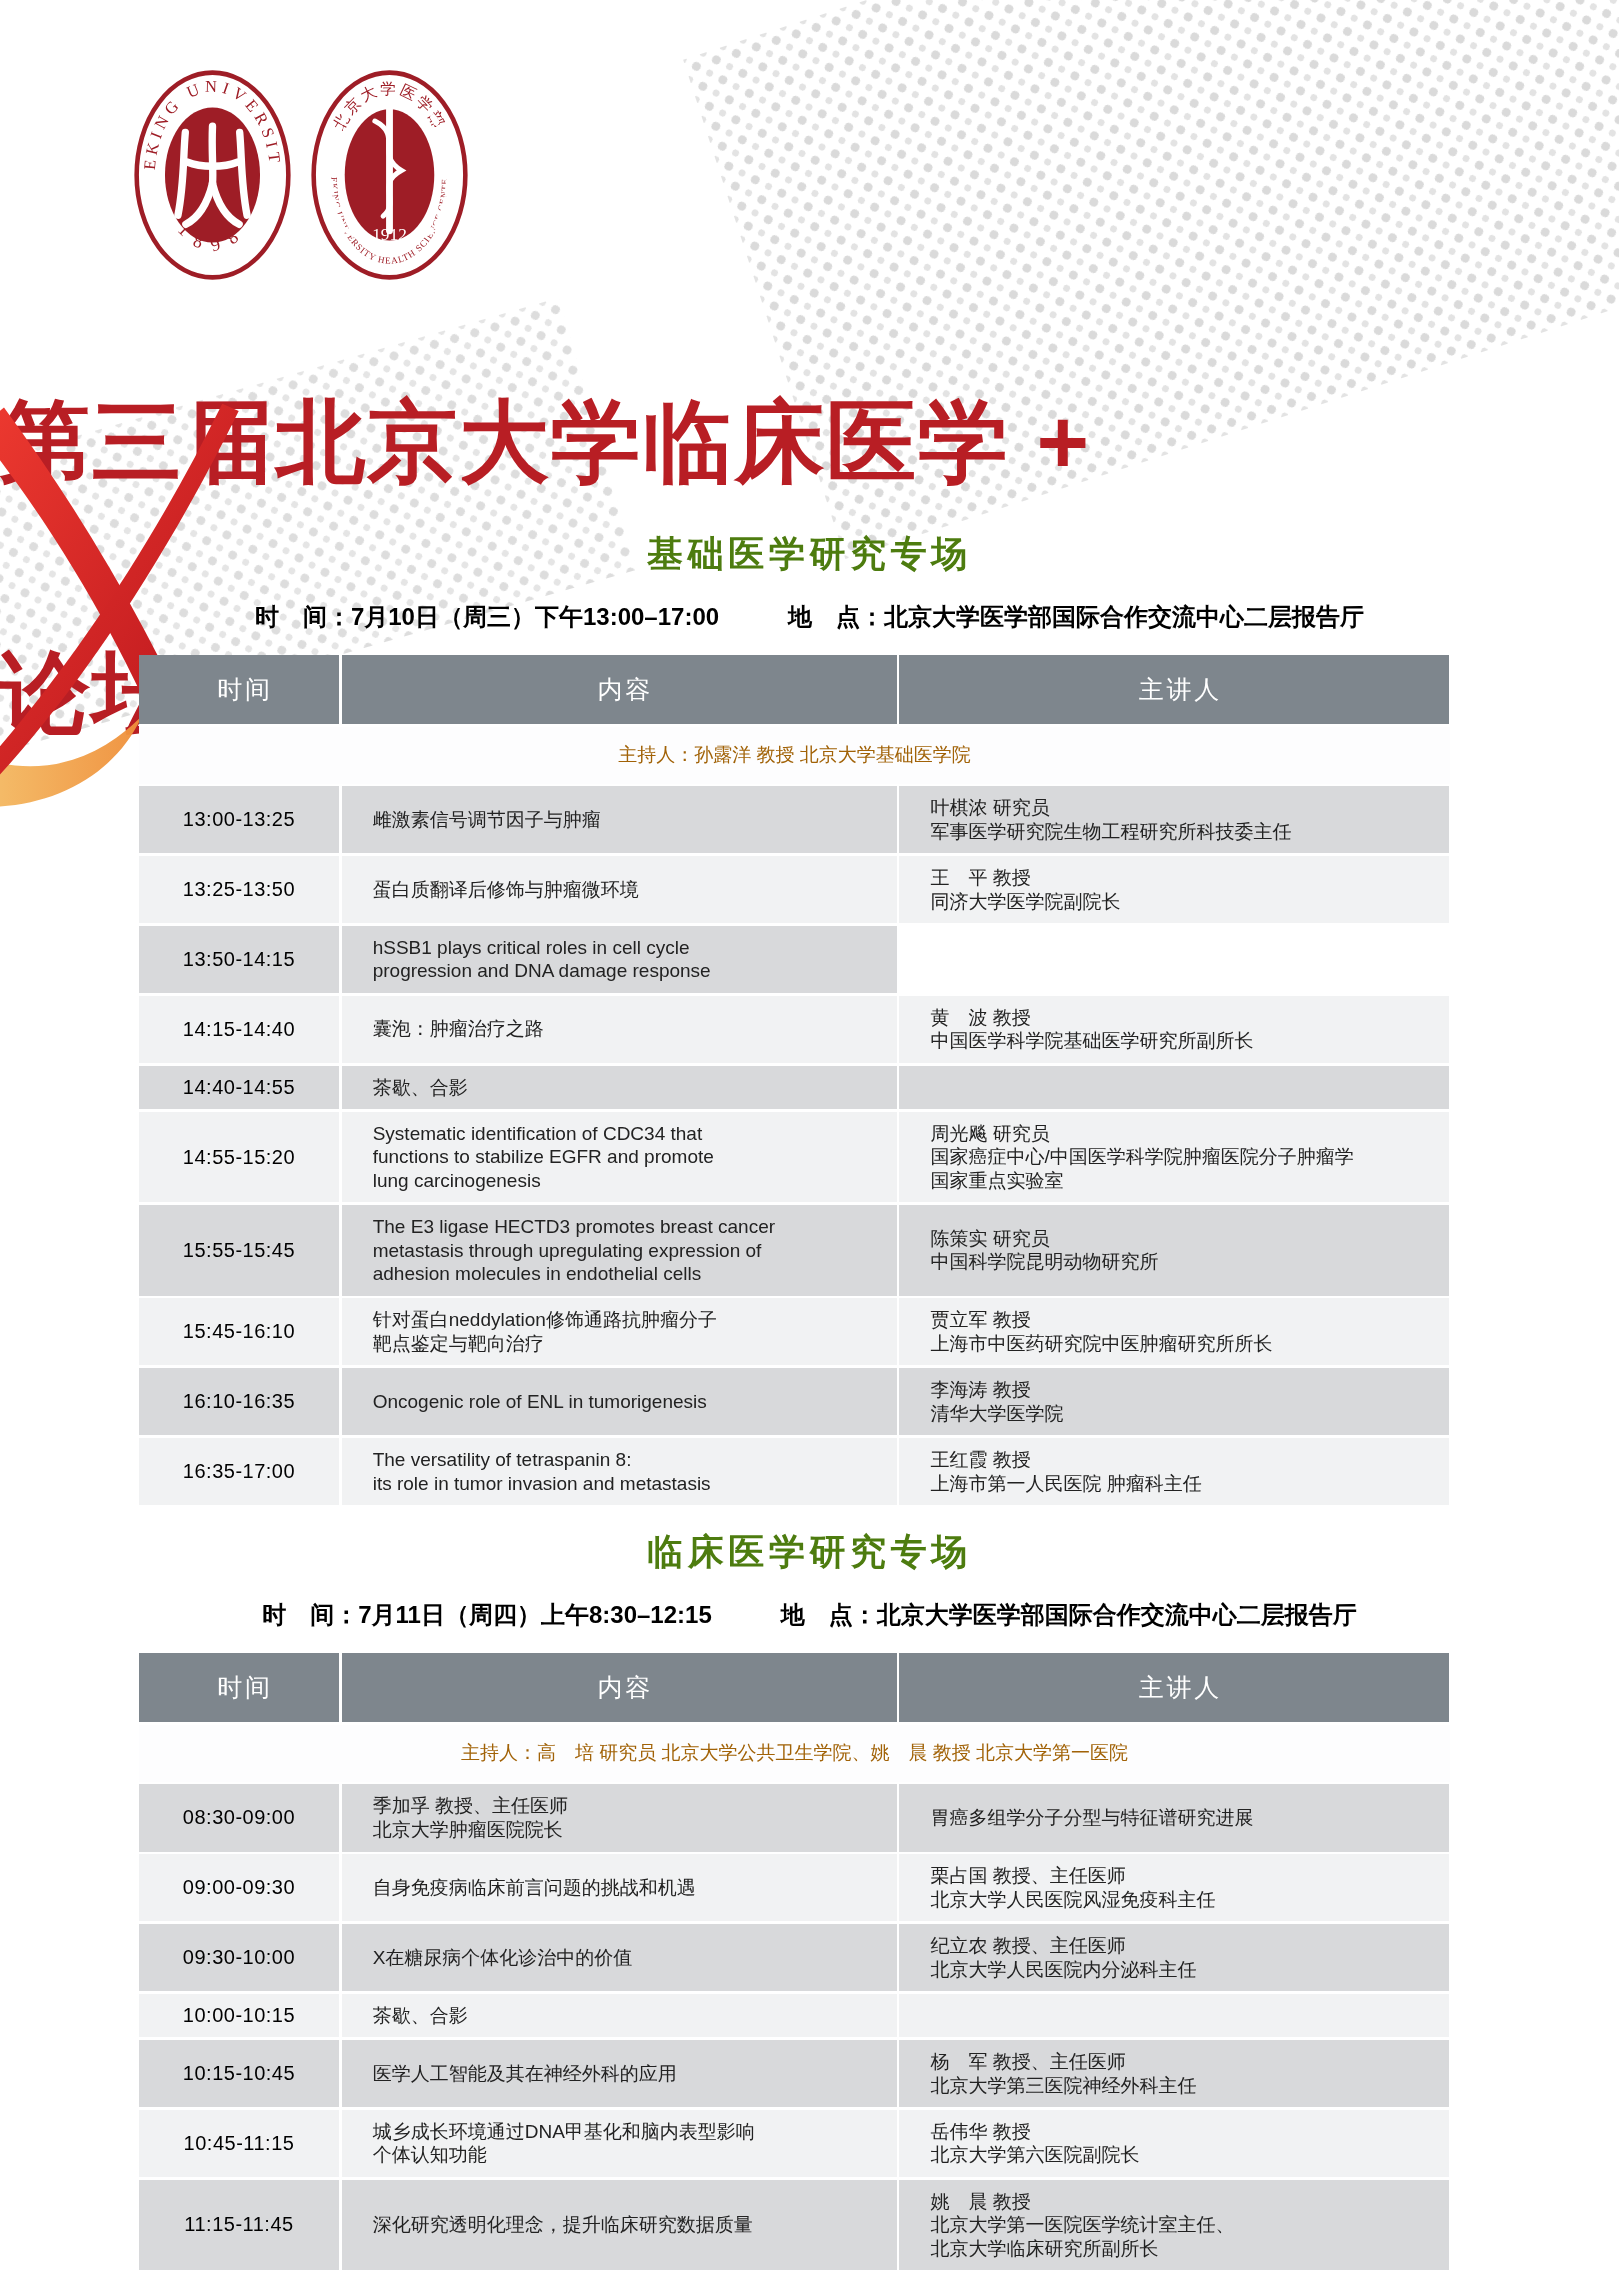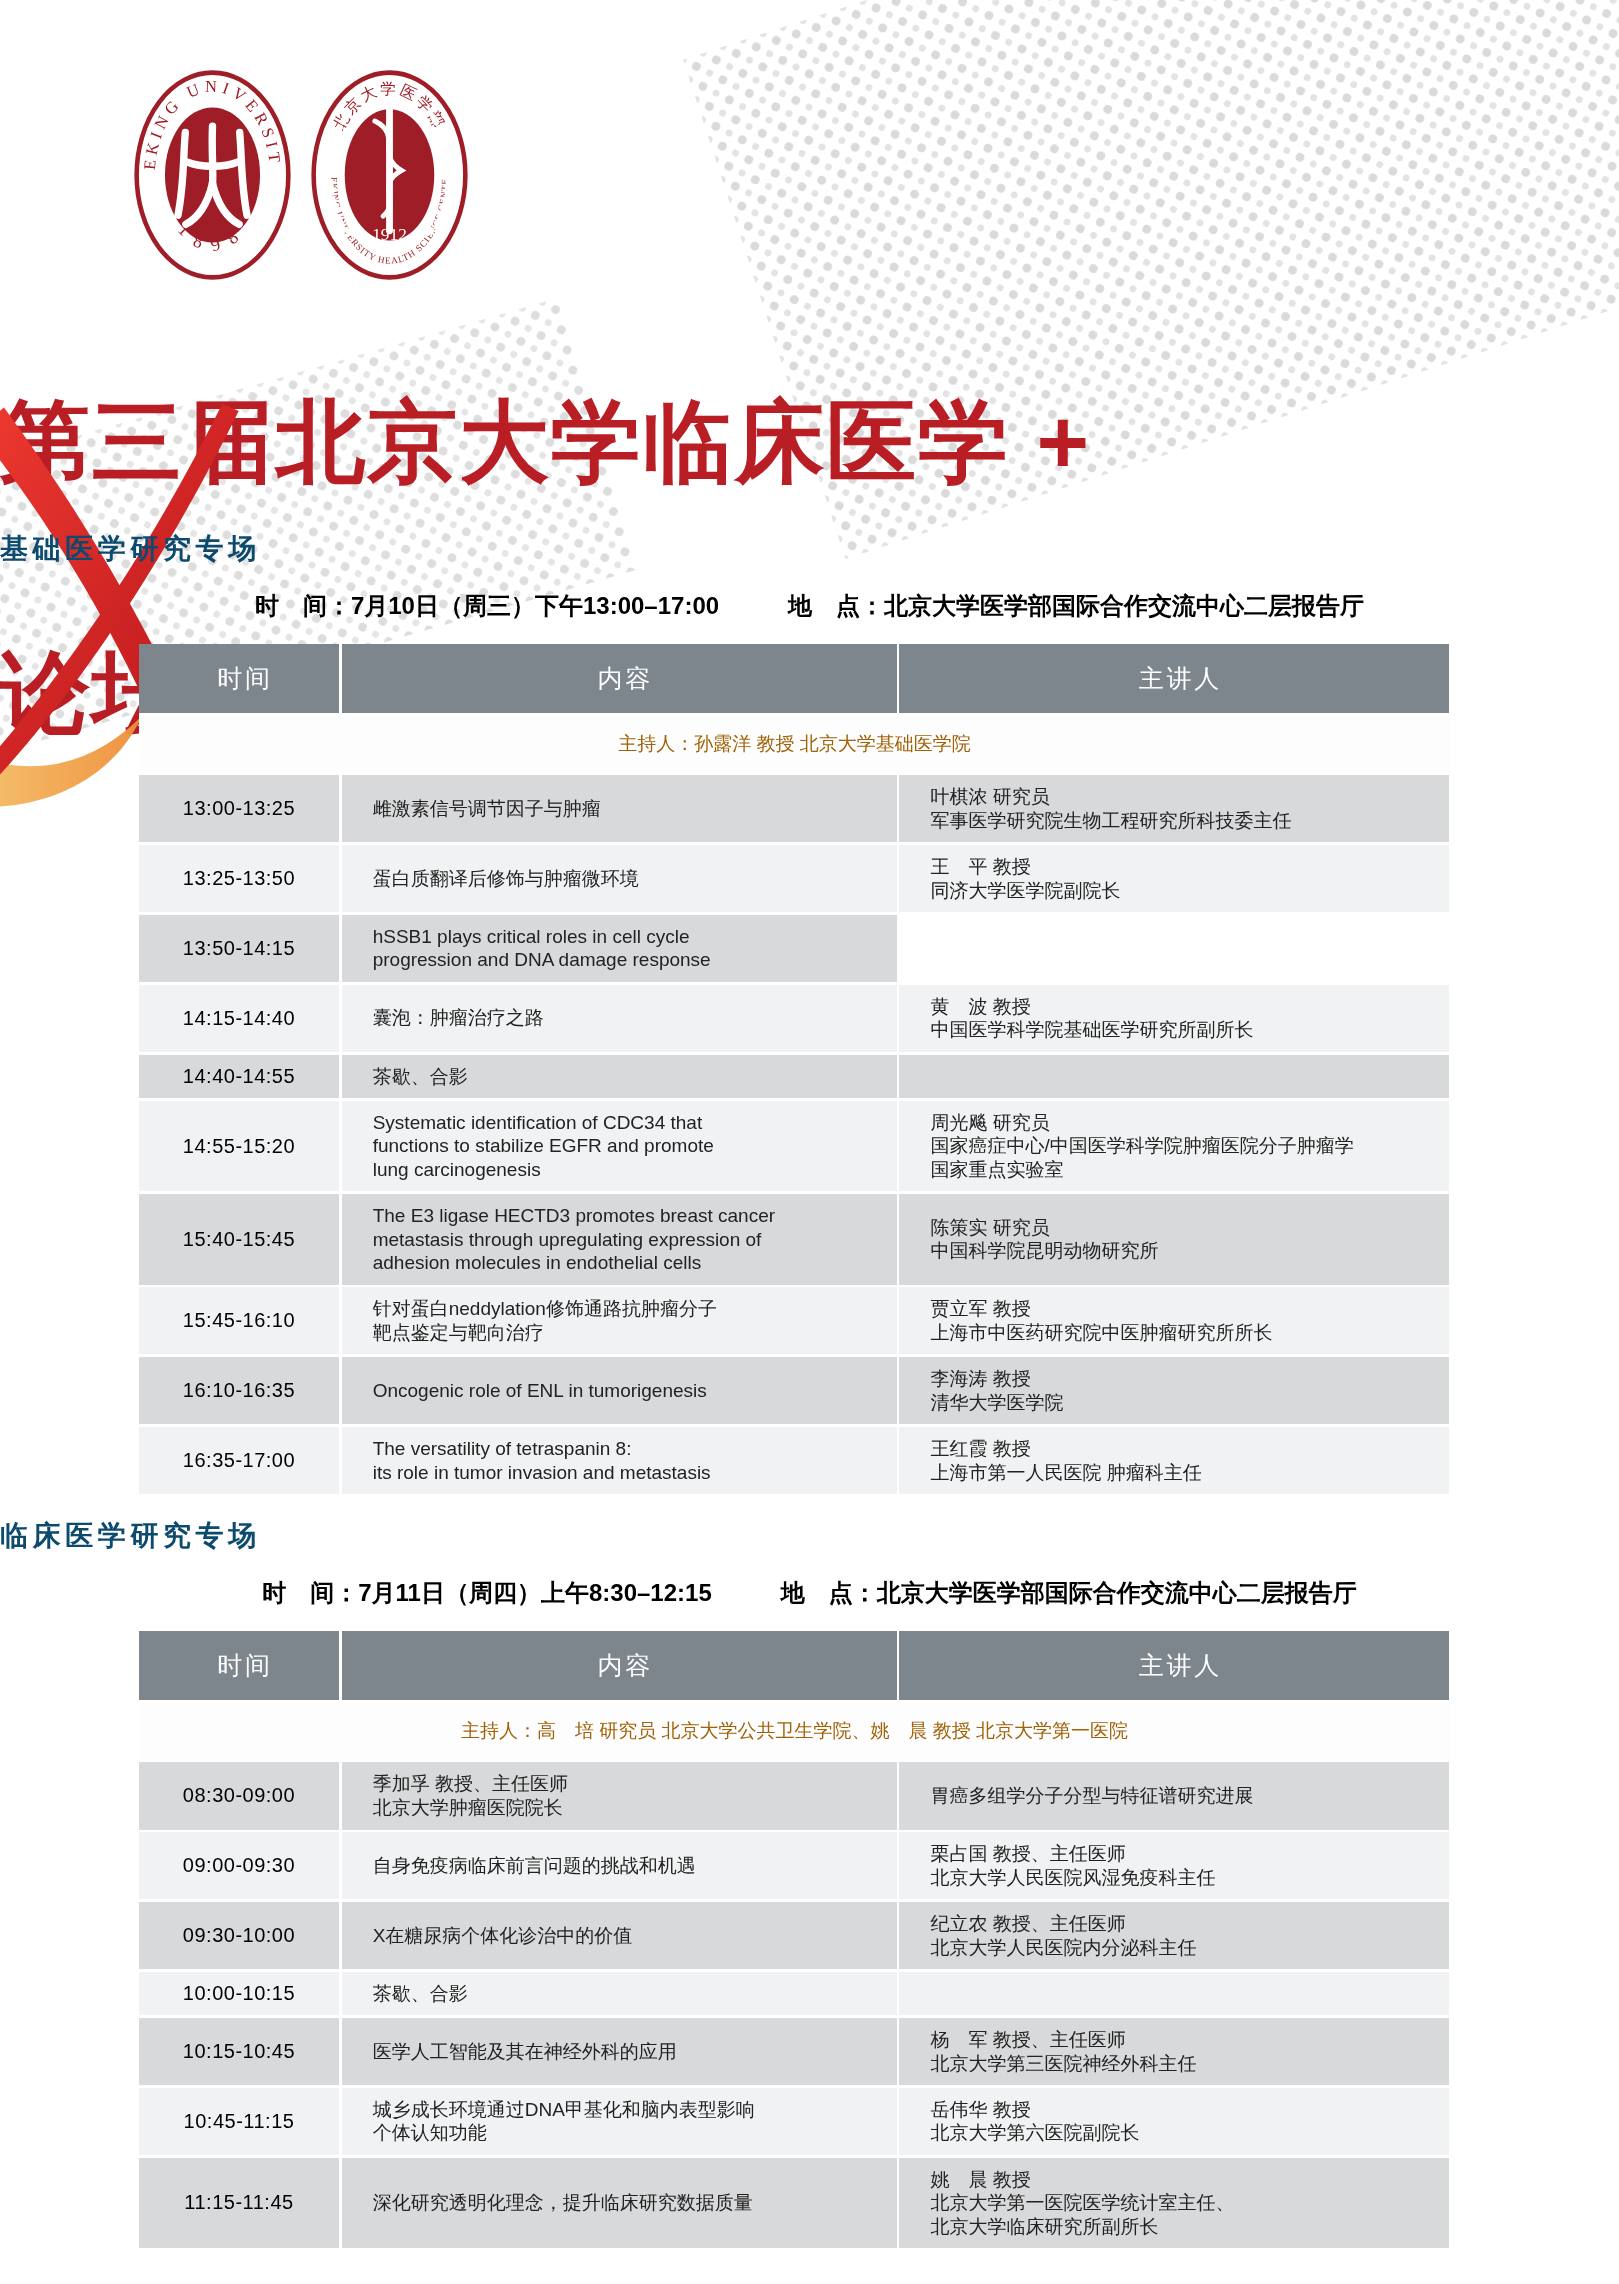--- a/index.html
+++ b/index.html
@@ -29,22 +29,22 @@
     font-size:90px; font-weight:900; color:#b81e24; letter-spacing:1.8px; white-space:nowrap;
     line-height:1.25;
     flex-direction:column;
   }
   .x-slot{ position:relative; width:215px; height:114px; }
   .x-art{ position:absolute; left:-50px; top:-110px; width:329px; height:411px; overflow:visible; }
   
   .sessions{ position:absolute; top:530px; left:0; width:100%; z-index:2; }
   .session{ margin-bottom:23px; }
   .session-title{
-    margin:0 0 22px; text-align:left;
-    font-size:28px; font-weight:900; color:#0c4a6e; letter-spacing:4.6px;
+    margin:0 0 22px; text-align:center;
+    font-size:36px; font-weight:900; color:#4d7c0f; letter-spacing:4.6px;
   }
   .meta{
     display:flex; justify-content:center; gap:69px; margin-bottom:22px;
     font-size:24px; font-weight:bold; color:#000000; white-space:nowrap;
   }
   .agenda-table{ width:1311px; margin-left:139px; background:#ffffff; }
   .grid-row{
     display:grid; grid-template-columns:200px 555px 550px; column-gap:2.7px;
     margin-bottom:2.7px;
   }
@@ -188,21 +188,21 @@
           <div class="grid-row data-row alt">
             <div class="cell c-time">14:55-15:20</div>
             <div class="cell c-content">Systematic identification of CDC34 that
 functions to stabilize EGFR and promote
 lung carcinogenesis</div>
             <div class="cell c-speaker">周光飚 研究员
 国家癌症中心/中国医学科学院肿瘤医院分子肿瘤学
 国家重点实验室</div>
           </div>
           <div class="grid-row data-row">
-            <div class="cell c-time">15:40-15:45</div>
+            <div class="cell c-time">15:55-15:45</div>
             <div class="cell c-content">The E3 ligase HECTD3 promotes breast cancer
 metastasis through upregulating expression of
 adhesion molecules in endothelial cells</div>
             <div class="cell c-speaker">陈策实 研究员
 中国科学院昆明动物研究所</div>
           </div>
           <div class="grid-row data-row alt">
             <div class="cell c-time">15:45-16:10</div>
             <div class="cell c-content">针对蛋白neddylation修饰通路抗肿瘤分子
 靶点鉴定与靶向治疗</div>

